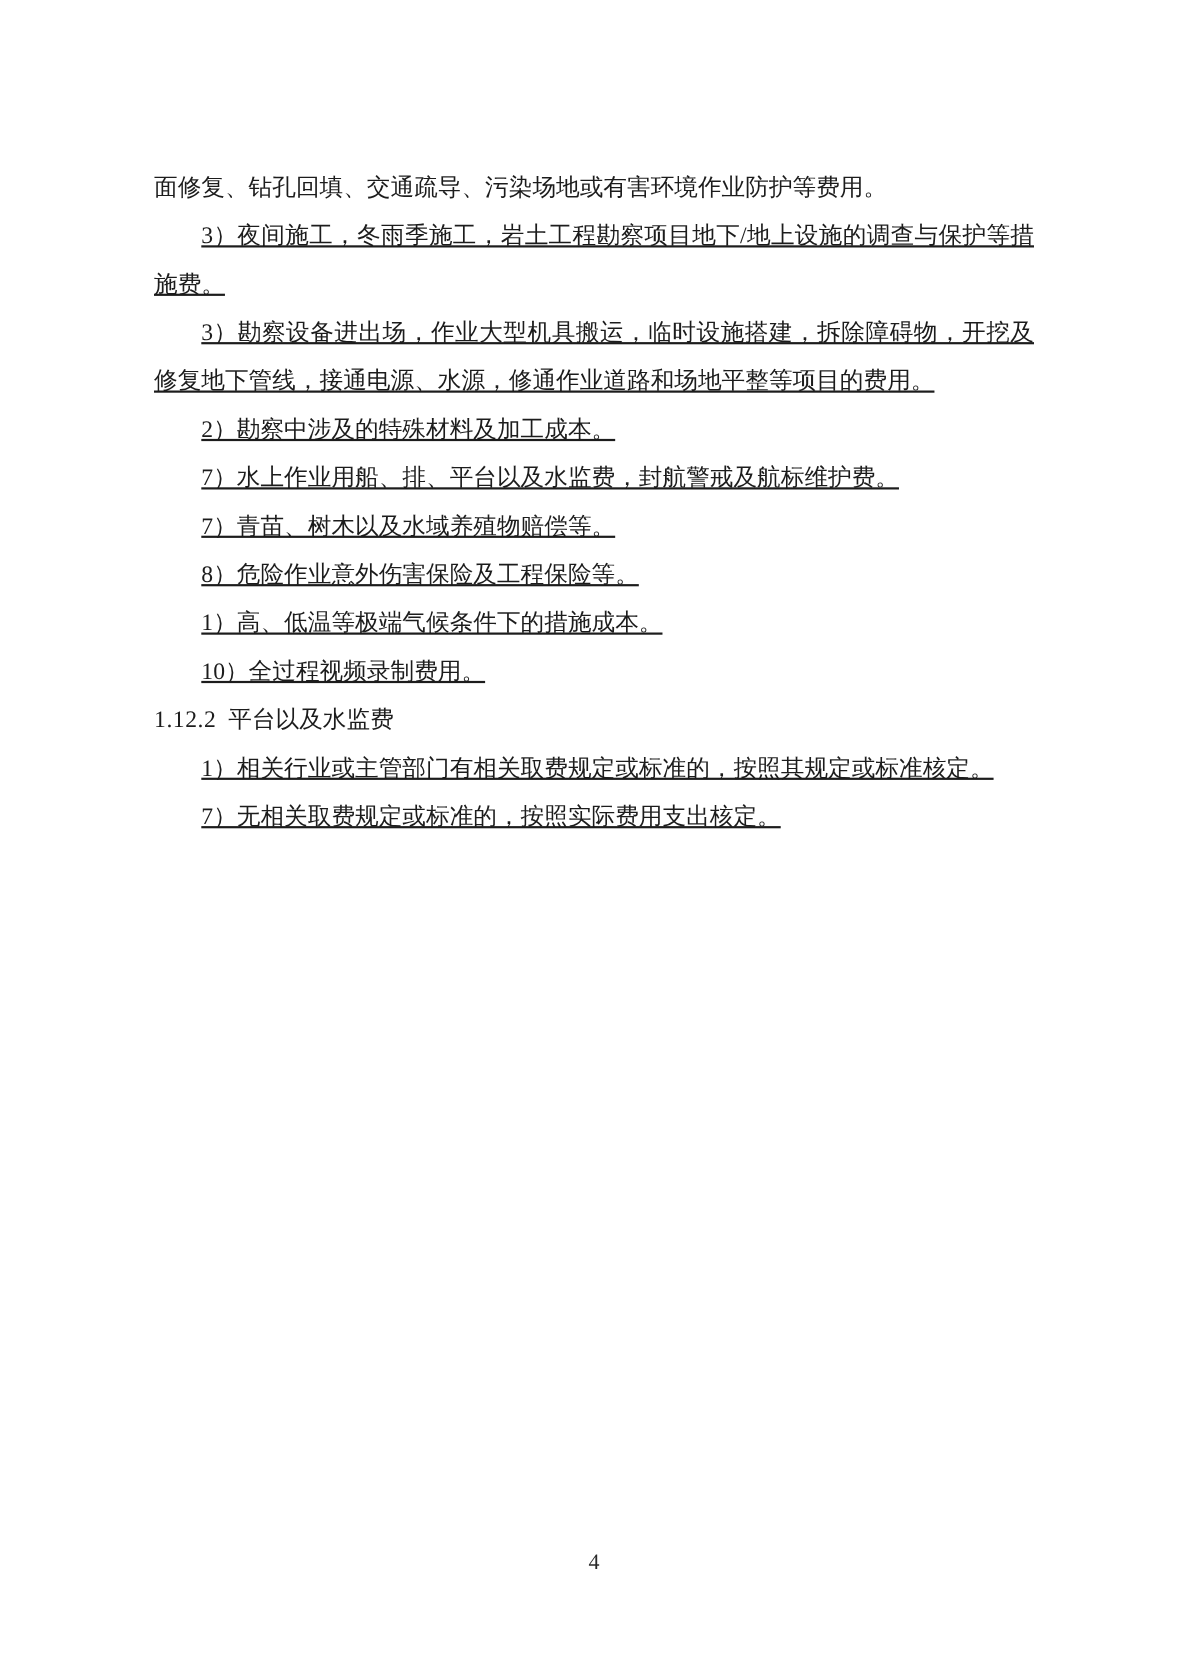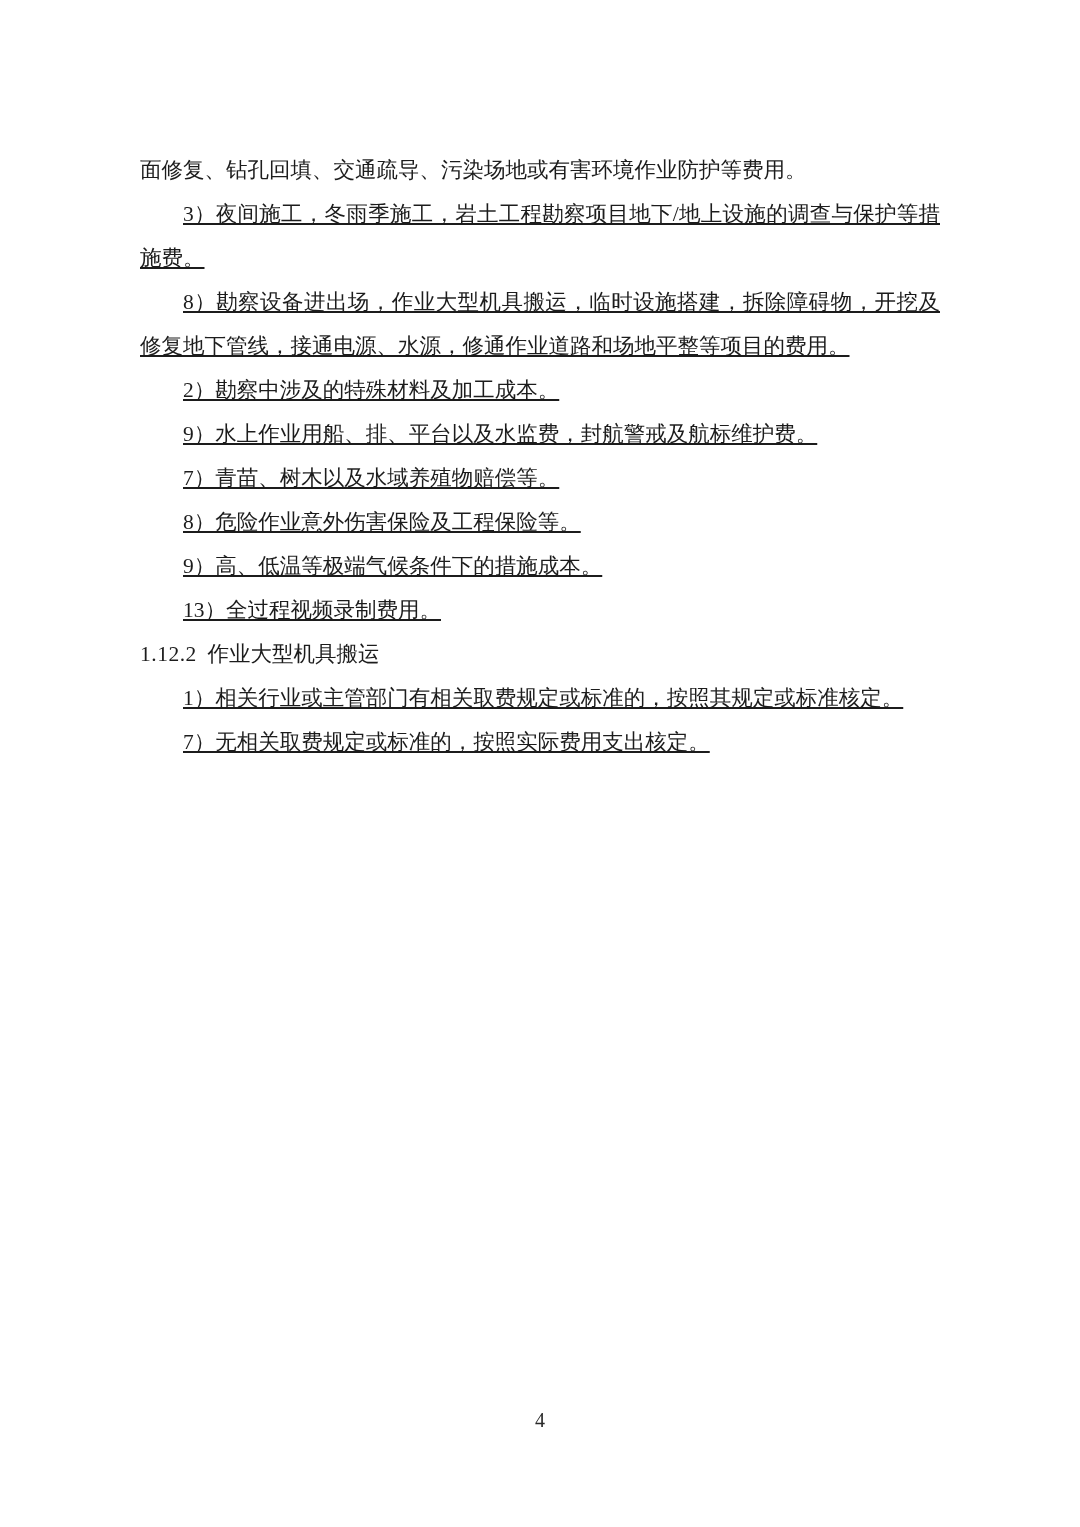--- a/index.html
+++ b/index.html
@@ -53,36 +53,36 @@
 </head>
 <body>
 
 <div class="page">
   <div class="content">
 
     <p>面修复、钻孔回填、交通疏导、污染场地或有害环境作业防护等费用。</p>
 
     <p class="indent">3）夜间施工，冬雨季施工，岩土工程勘察项目地下/地上设施的调查与保护等措施费。</p>
 
-    <p class="indent">8）勘察设备进出场，作业大型机具搬运，临时设施搭建，拆除障碍物，开挖及修复地下管线，接通电源、水源，修通作业道路和场地平整等项目的费用。</p>
+    <p class="indent">3）勘察设备进出场，作业大型机具搬运，临时设施搭建，拆除障碍物，开挖及修复地下管线，接通电源、水源，修通作业道路和场地平整等项目的费用。</p>
 
     <p class="indent">2）勘察中涉及的特殊材料及加工成本。</p>
 
-    <p class="indent">9）水上作业用船、排、平台以及水监费，封航警戒及航标维护费。</p>
+    <p class="indent">7）水上作业用船、排、平台以及水监费，封航警戒及航标维护费。</p>
 
     <p class="indent">7）青苗、树木以及水域养殖物赔偿等。</p>
 
     <p class="indent">8）危险作业意外伤害保险及工程保险等。</p>
 
-    <p class="indent">9）高、低温等极端气候条件下的措施成本。</p>
+    <p class="indent">1）高、低温等极端气候条件下的措施成本。</p>
 
-    <p class="indent">13）全过程视频录制费用。</p>
+    <p class="indent">10）全过程视频录制费用。</p>
 
     <p>
-      <span class="num-bold">1.12.2</span><span>作业大型机具搬运</span>
+      <span class="num-bold">1.12.2</span><span>平台以及水监费</span>
     </p>
 
     <p class="indent">1）相关行业或主管部门有相关取费规定或标准的，按照其规定或标准核定。</p>
 
     <p class="indent">7）无相关取费规定或标准的，按照实际费用支出核定。</p>
 
 
   </div>
 
   <div class="page-number">4</div>

